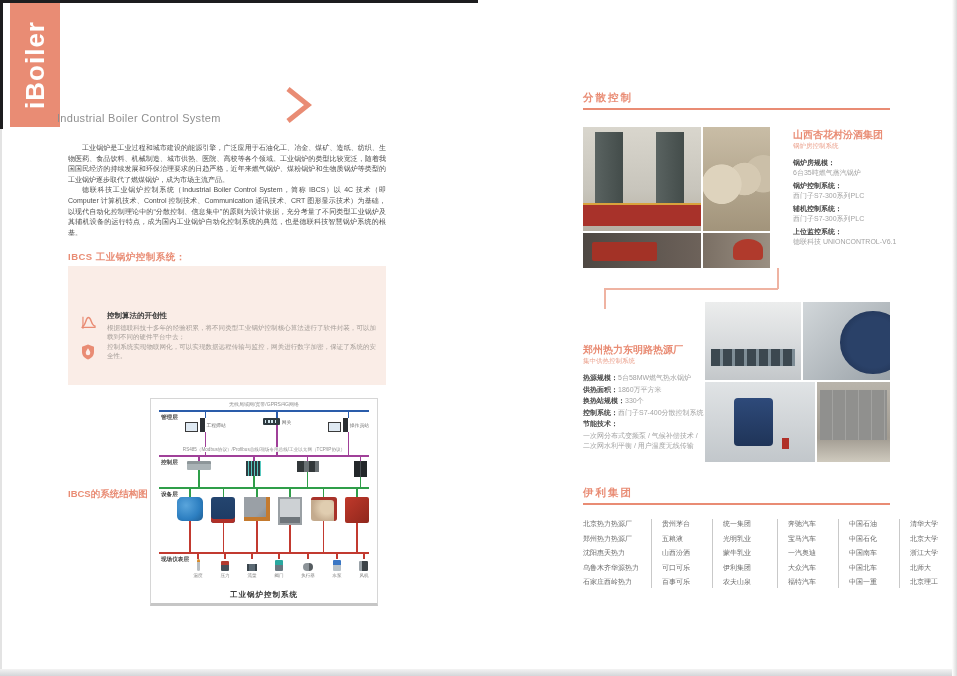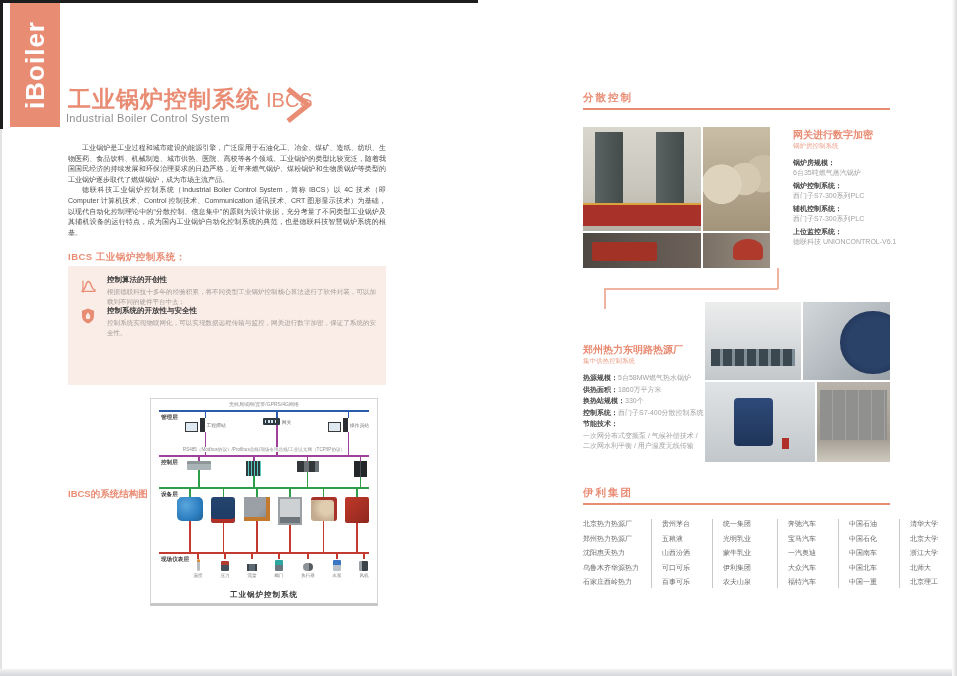--- a/index.html
+++ b/index.html
@@ -14,31 +14,31 @@
   .edge-bottom{left:0;top:669px;width:957px;height:7px;background:linear-gradient(#f3f3f3,#d4d6d9);}
   .edge-right{left:952px;top:0;width:5px;height:676px;background:linear-gradient(90deg,#ffffff,#d9d9d9);}
 
   
   .brand{left:10px;top:3px;width:50px;height:124px;background:#E98C74;display:flex;align-items:center;justify-content:center;}
   .brand span{writing-mode:vertical-rl;transform:rotate(180deg);color:#fff;font-size:26px;font-weight:600;letter-spacing:1px;}
 
   
   .title{left:68px;top:84px;color:#E98C74;font-size:23px;font-weight:bold;letter-spacing:1px;white-space:nowrap;}
   .title .code{font-size:20px;font-weight:normal;margin-left:6px;letter-spacing:0;}
-  .subtitle{left:66px;top:112px;color:#8f8f8f;font-size:11px;letter-spacing:.3px;}
+  .subtitle{left:57px;top:112px;color:#8f8f8f;font-size:11px;letter-spacing:.3px;}
   .chev{left:284px;top:85px;}
 
   
   .intro{left:68px;top:143px;width:318px;font-size:7px;line-height:10.6px;color:#4e4e4e;text-align:justify;}
   .intro p{margin:0;text-indent:2em;}
 
   
   .feat-head{left:68px;top:251px;color:#E98C74;font-size:9.5px;font-weight:bold;letter-spacing:.5px;}
   .feat-box{left:68px;top:266px;width:318px;height:119px;background:#FAEDE7;box-sizing:border-box;
-            padding:9px 10px 0 8px;display:flex;flex-direction:column;justify-content:flex-start;}
+            padding:9px 10px 24px 8px;display:flex;flex-direction:column;justify-content:flex-end;}
   .feat-row{display:flex;gap:7px;}
   .feat-ico{width:24px;flex:none;display:flex;justify-content:center;padding-top:1px;}
   .feat-title{font-size:7.5px;font-weight:bold;color:#3d3d3d;margin-bottom:2px;}
   .feat-desc{font-size:6.5px;line-height:9.6px;color:#a39c97;text-align:justify;}
 
   
   .diag-label{left:68px;top:488px;color:#E98C74;font-size:9.5px;font-weight:bold;}
   .diagram{left:150px;top:398px;width:228px;height:208px;background:#fff;border:1px solid #d6d6d6;
            border-bottom:3px solid #c6c6c6;box-sizing:border-box;}
   .diagram .in{position:absolute;}
@@ -142,23 +142,20 @@
   <div class="abs edge-top"></div>
   <div class="abs edge-left"></div>
   <div class="abs edge-left2"></div>
   <div class="abs edge-bottom"></div>
   <div class="abs edge-right"></div>
 
   <div class="abs brand">
     <span>iBoiler</span>
   </div>
 
-  <div class="abs title">
-    <span>工业锅炉控制系统</span><span class="code">IBCS</span>
-  </div>
   <div class="abs subtitle">Industrial Boiler Control System</div>
   <div class="abs chev">
     <svg width="30" height="40" viewBox="0 0 30 40">
         <path d="M4 4 L24 20 L4 36" stroke="#E98C74" stroke-width="5" fill="none"></path>
       </svg>
   </div>
 
   <div class="abs intro">
     <p>工业锅炉是工业过程和城市建设的能源引擎，广泛应用于石油化工、冶金、煤矿、造纸、纺织、生物医药、食品饮料、机械制造、城市供热、医院、高校等各个领域。工业锅炉的类型比较宽泛，随着我国国民经济的持续发展和环保治理要求的日趋严格，近年来燃气锅炉、煤粉锅炉和生物质锅炉等类型的工业锅炉逐步取代了燃煤锅炉，成为市场主流产品。</p>
     <p>德联科技工业锅炉控制系统（Industrial Boiler Control System，简称 IBCS）以 4C 技术（即 Computer 计算机技术、Control 控制技术、Communication 通讯技术、CRT 图形显示技术）为基础，以现代自动化控制理论中的“分散控制、信息集中”的原则为设计依据，充分考量了不同类型工业锅炉及其辅机设备的运行特点，成为国内工业锅炉自动化控制系统的典范，也是德联科技智慧锅炉系统的根基。</p>
@@ -179,21 +176,20 @@
       </div>
     </div>
     <div class="feat-row">
       <div class="feat-ico">
         <svg width="18" height="18" viewBox="0 0 24 24">
           <path d="M12 2 L20 5 V12 C20 17 16.5 20.2 12 22 C7.5 20.2 4 17 4 12 V5 Z" fill="#E98C74"></path>
           <path d="M12 7 C14 10 15 11.5 15 13.2 A3 3 0 0 1 9 13.2 C9 11.5 10 10 12 7 Z" fill="#ffffff" opacity="0.85"></path>
         </svg>
       </div>
       <div class="feat-body">
-        <div class="feat-title">控制系统的开放性与安全性</div>
         <div class="feat-desc">控制系统实现物联网化，可以实现数据远程传输与监控，网关进行数字加密，保证了系统的安全性。</div>
       </div>
     </div>
   </div>
 
   <div class="abs diag-label">IBCS的系统结构图：</div>
   <div class="abs diagram">
     <div class="in netlbl">无线局域网/宽带/GPRS/4G网络</div>
     <div class="in busline bl-blue" style="top:11px"></div>
     <div class="in layerlbl" style="top:15px">管理层</div>
@@ -360,21 +356,21 @@
         <i class="tw tw1"></i>
         <i class="tw tw2"></i>
         <i class="gate"></i>
       </div>
     <div class="ph ph-tanks"></div>
     <div class="ph ph-red1"></div>
     <div class="ph ph-red2"></div>
   </div>
 
   <div class="abs case-text case1" style="left:793px;top:129px">
-    <div class="case-title">网关进行数字加密</div>
+    <div class="case-title">山西杏花村汾酒集团</div>
     <div class="case-sub">锅炉房控制系统</div>
     <div class="case-dl">
       <div class="drow">
           <div class="dlab">锅炉房规模：</div>
           <div class="dval">6台35吨燃气蒸汽锅炉</div>
         </div>
       <div class="drow">
           <div class="dlab">锅炉控制系统：</div>
           <div class="dval">西门子S7-300系列PLC</div>
         </div>

